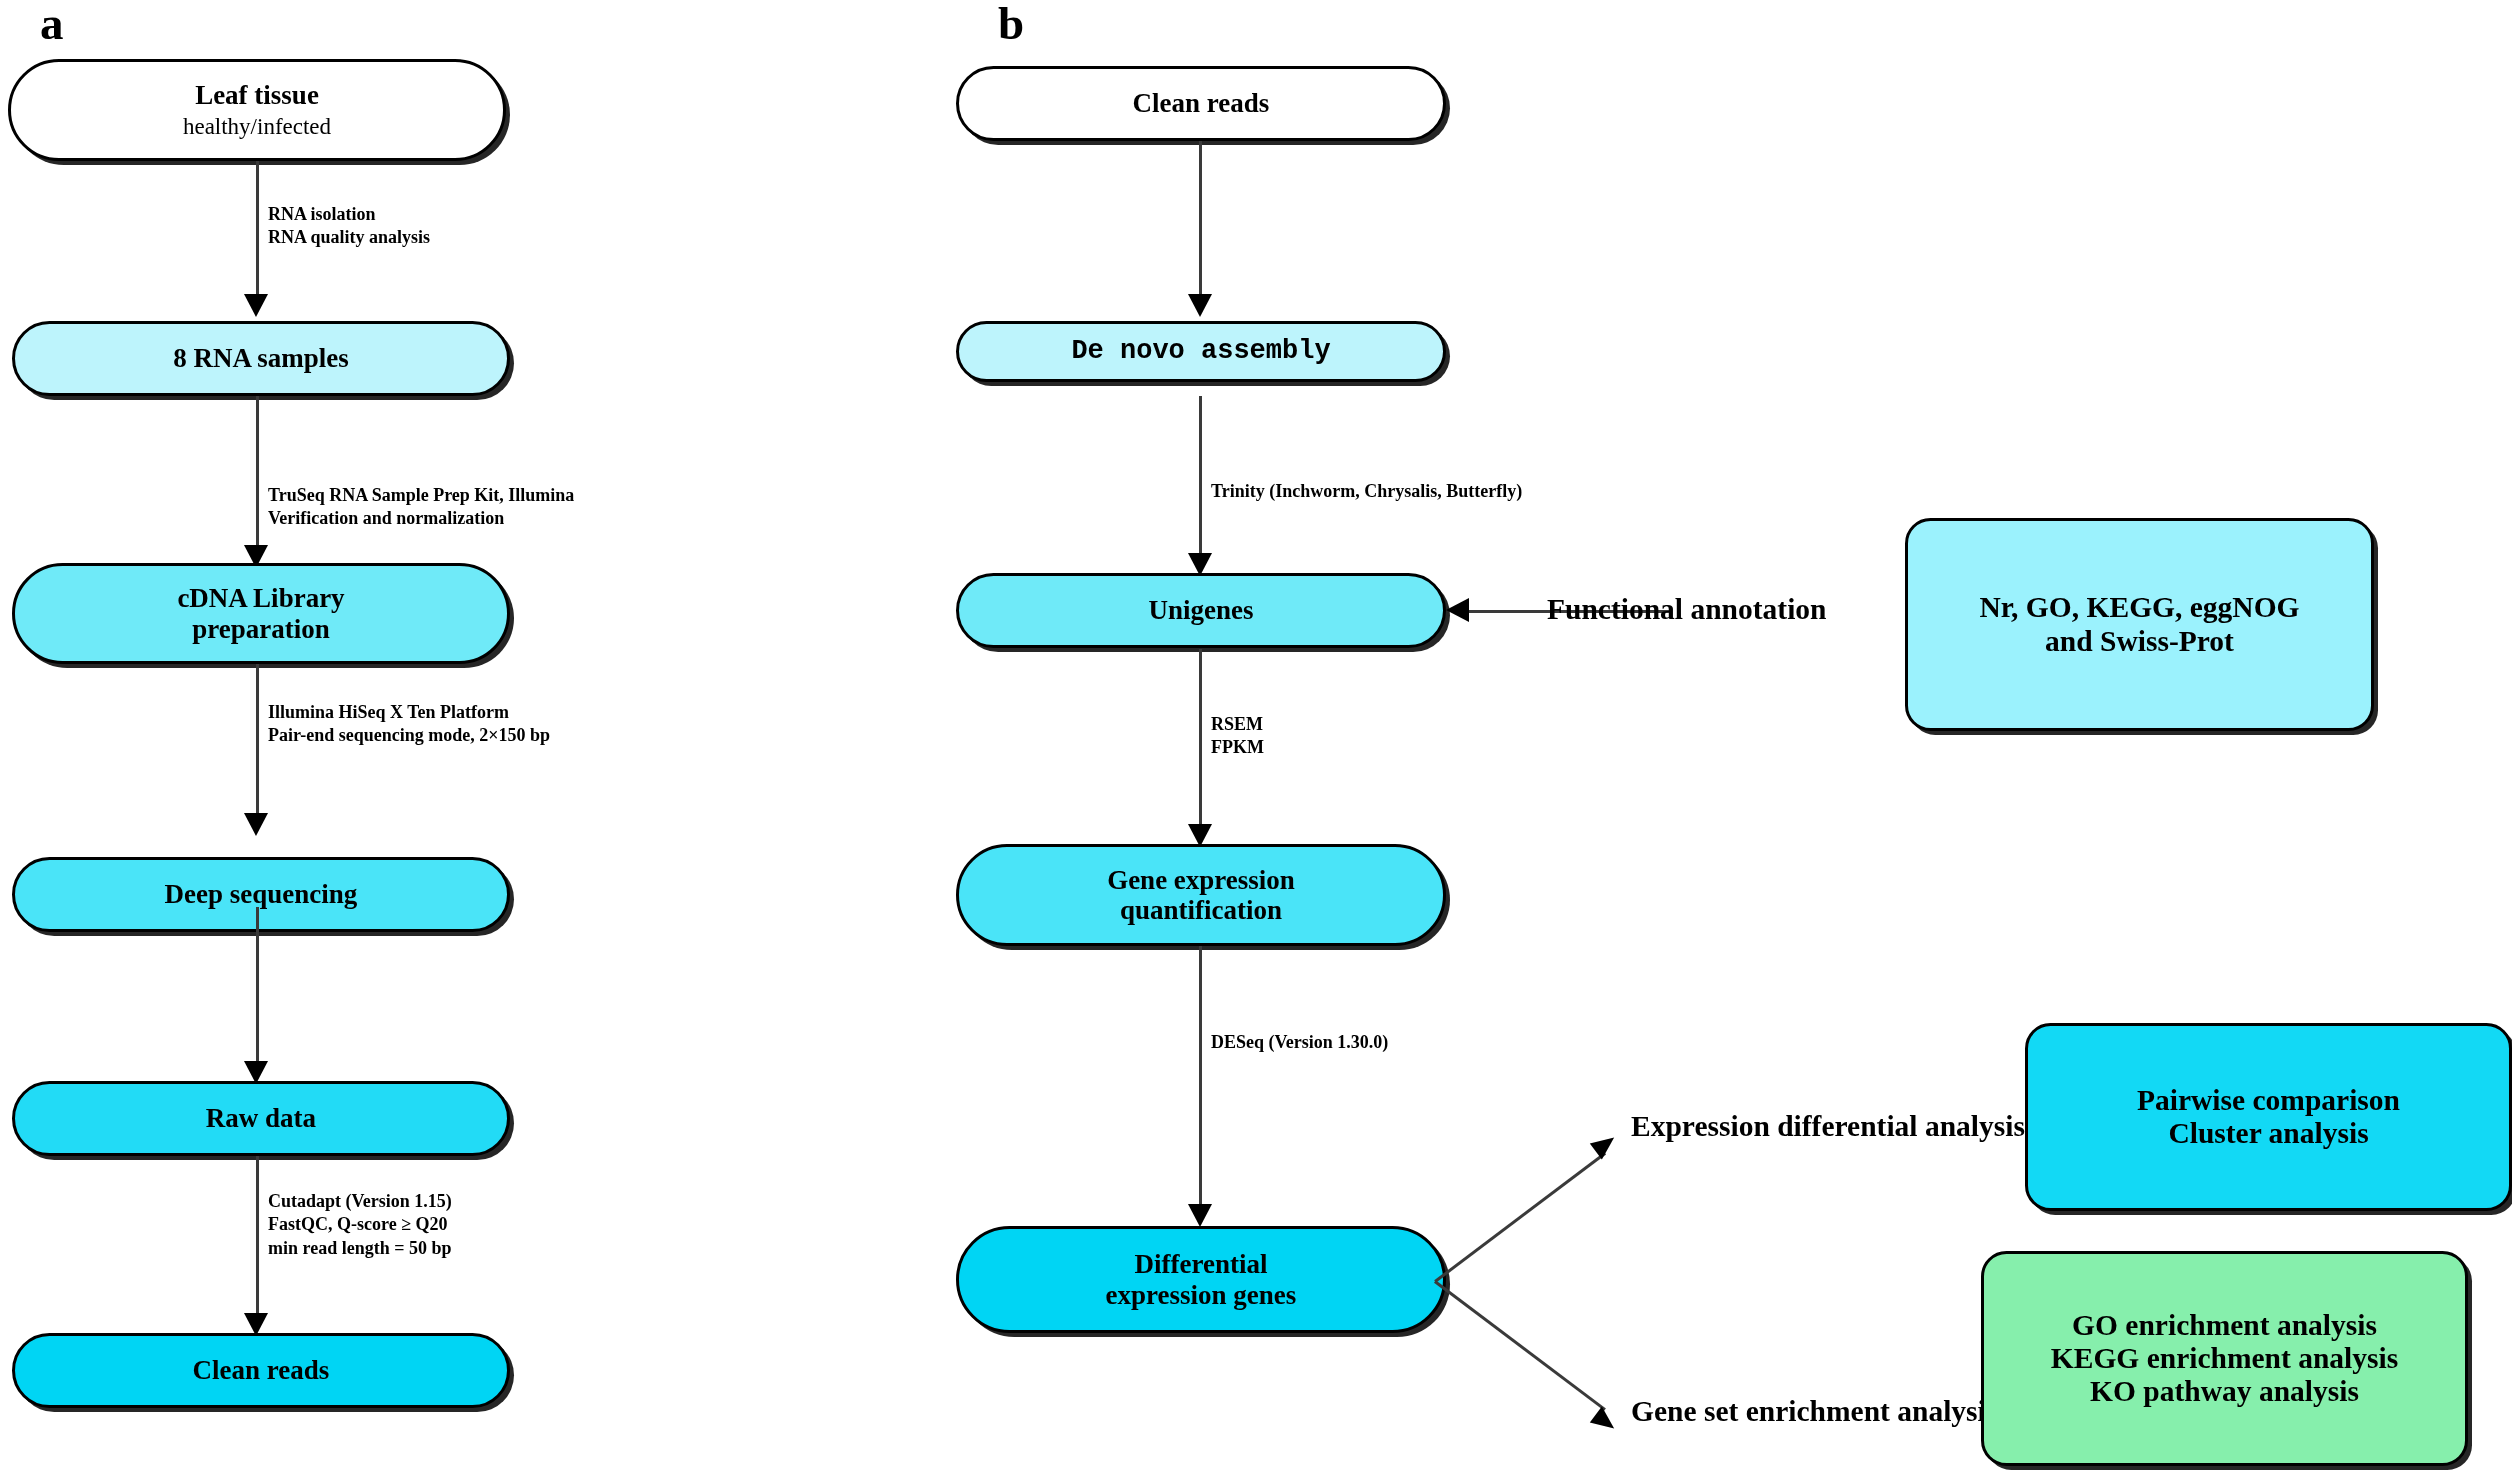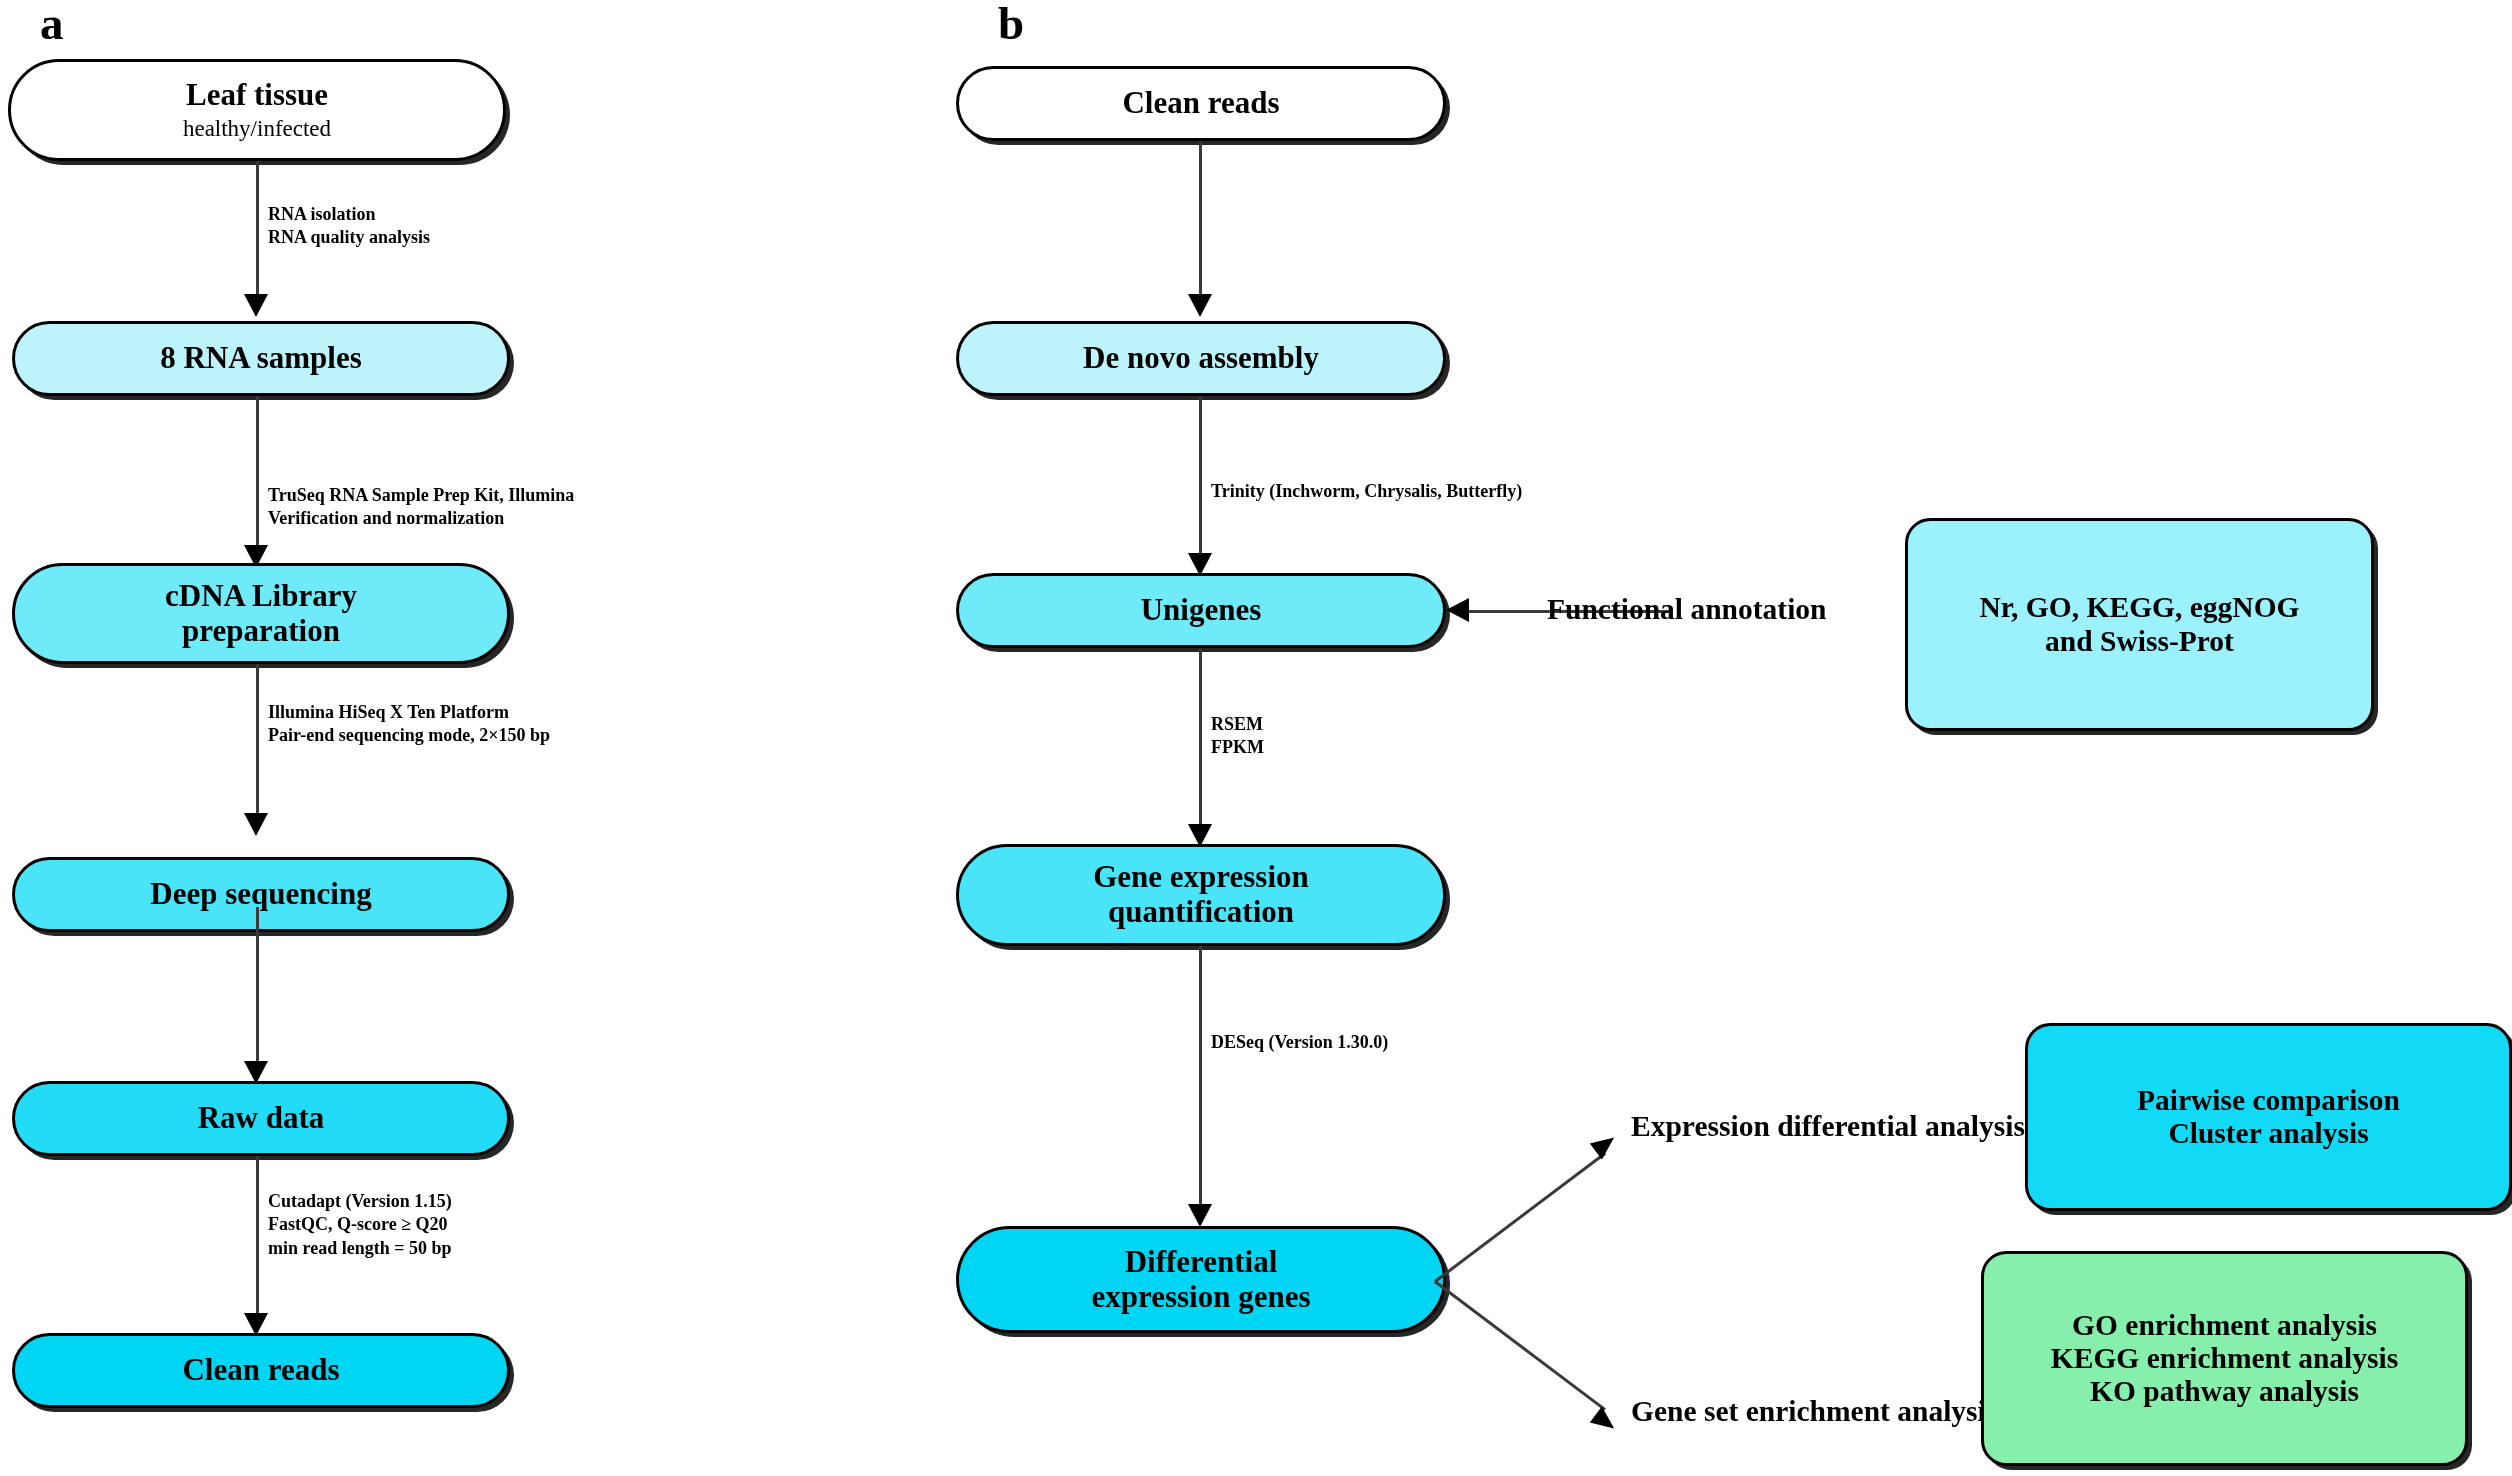--- a/index.html
+++ b/index.html
@@ -36,21 +36,21 @@
     justify-content:center;
     text-align:center;
     font-weight:bold;
     line-height:1.12;
     box-shadow:4.7px 4.7px 0 -0.7px rgba(0,0,0,0.85);
   }
   .node.pill{ border-radius:670px; }
   .node.rect{ border-radius:25.5px; }
 
   .node .title{
-    font-size:31px;
+    font-size:27px;
     font-weight:bold;
     white-space:pre-line;
   }
   .node .sub{
     font-size:23px;
     font-weight:normal;
     margin-top:4px;
   }
   .node .line{
     font-size:29.5px;
@@ -170,21 +170,21 @@
 
   <div class="panel-letter" style="left:998px; top:0px;">b</div>
 
   <div class="node pill" id="n-b1" style="left:956px; top:66px; width:490px; height:75px; background:#ffffff;">
     <div class="title">Clean reads</div>
   </div>
 
   <div class="vline" style="left:1199px; top:141px; height:164px;"></div>
   <div class="arrow-down" style="left:1188px; top:294px;"></div>
 
-  <div class="node pill" id="n-b2" style="left:956px; top:321px; width:490px; height:75px; background:#bdf4fc;">
+  <div class="node pill" id="n-b2" style="left:956px; top:321px; width:490px; height:61px; background:#bdf4fc;font-family:Liberation Mono, monospace;">
     <div class="title">De novo assembly</div>
   </div>
 
   <div class="vline" style="left:1199px; top:396px; height:169px;"></div>
   <div class="arrow-down" style="left:1188px; top:553px;"></div>
   <div class="edge-label" style="left:1211px; top:480px;">Trinity (Inchworm, Chrysalis, Butterfly)</div>
 
   <div class="node pill" id="n-b3" style="left:956px; top:573px; width:490px; height:75px; background:#6feaf8;">
     <div class="title">Unigenes</div>
   </div>

